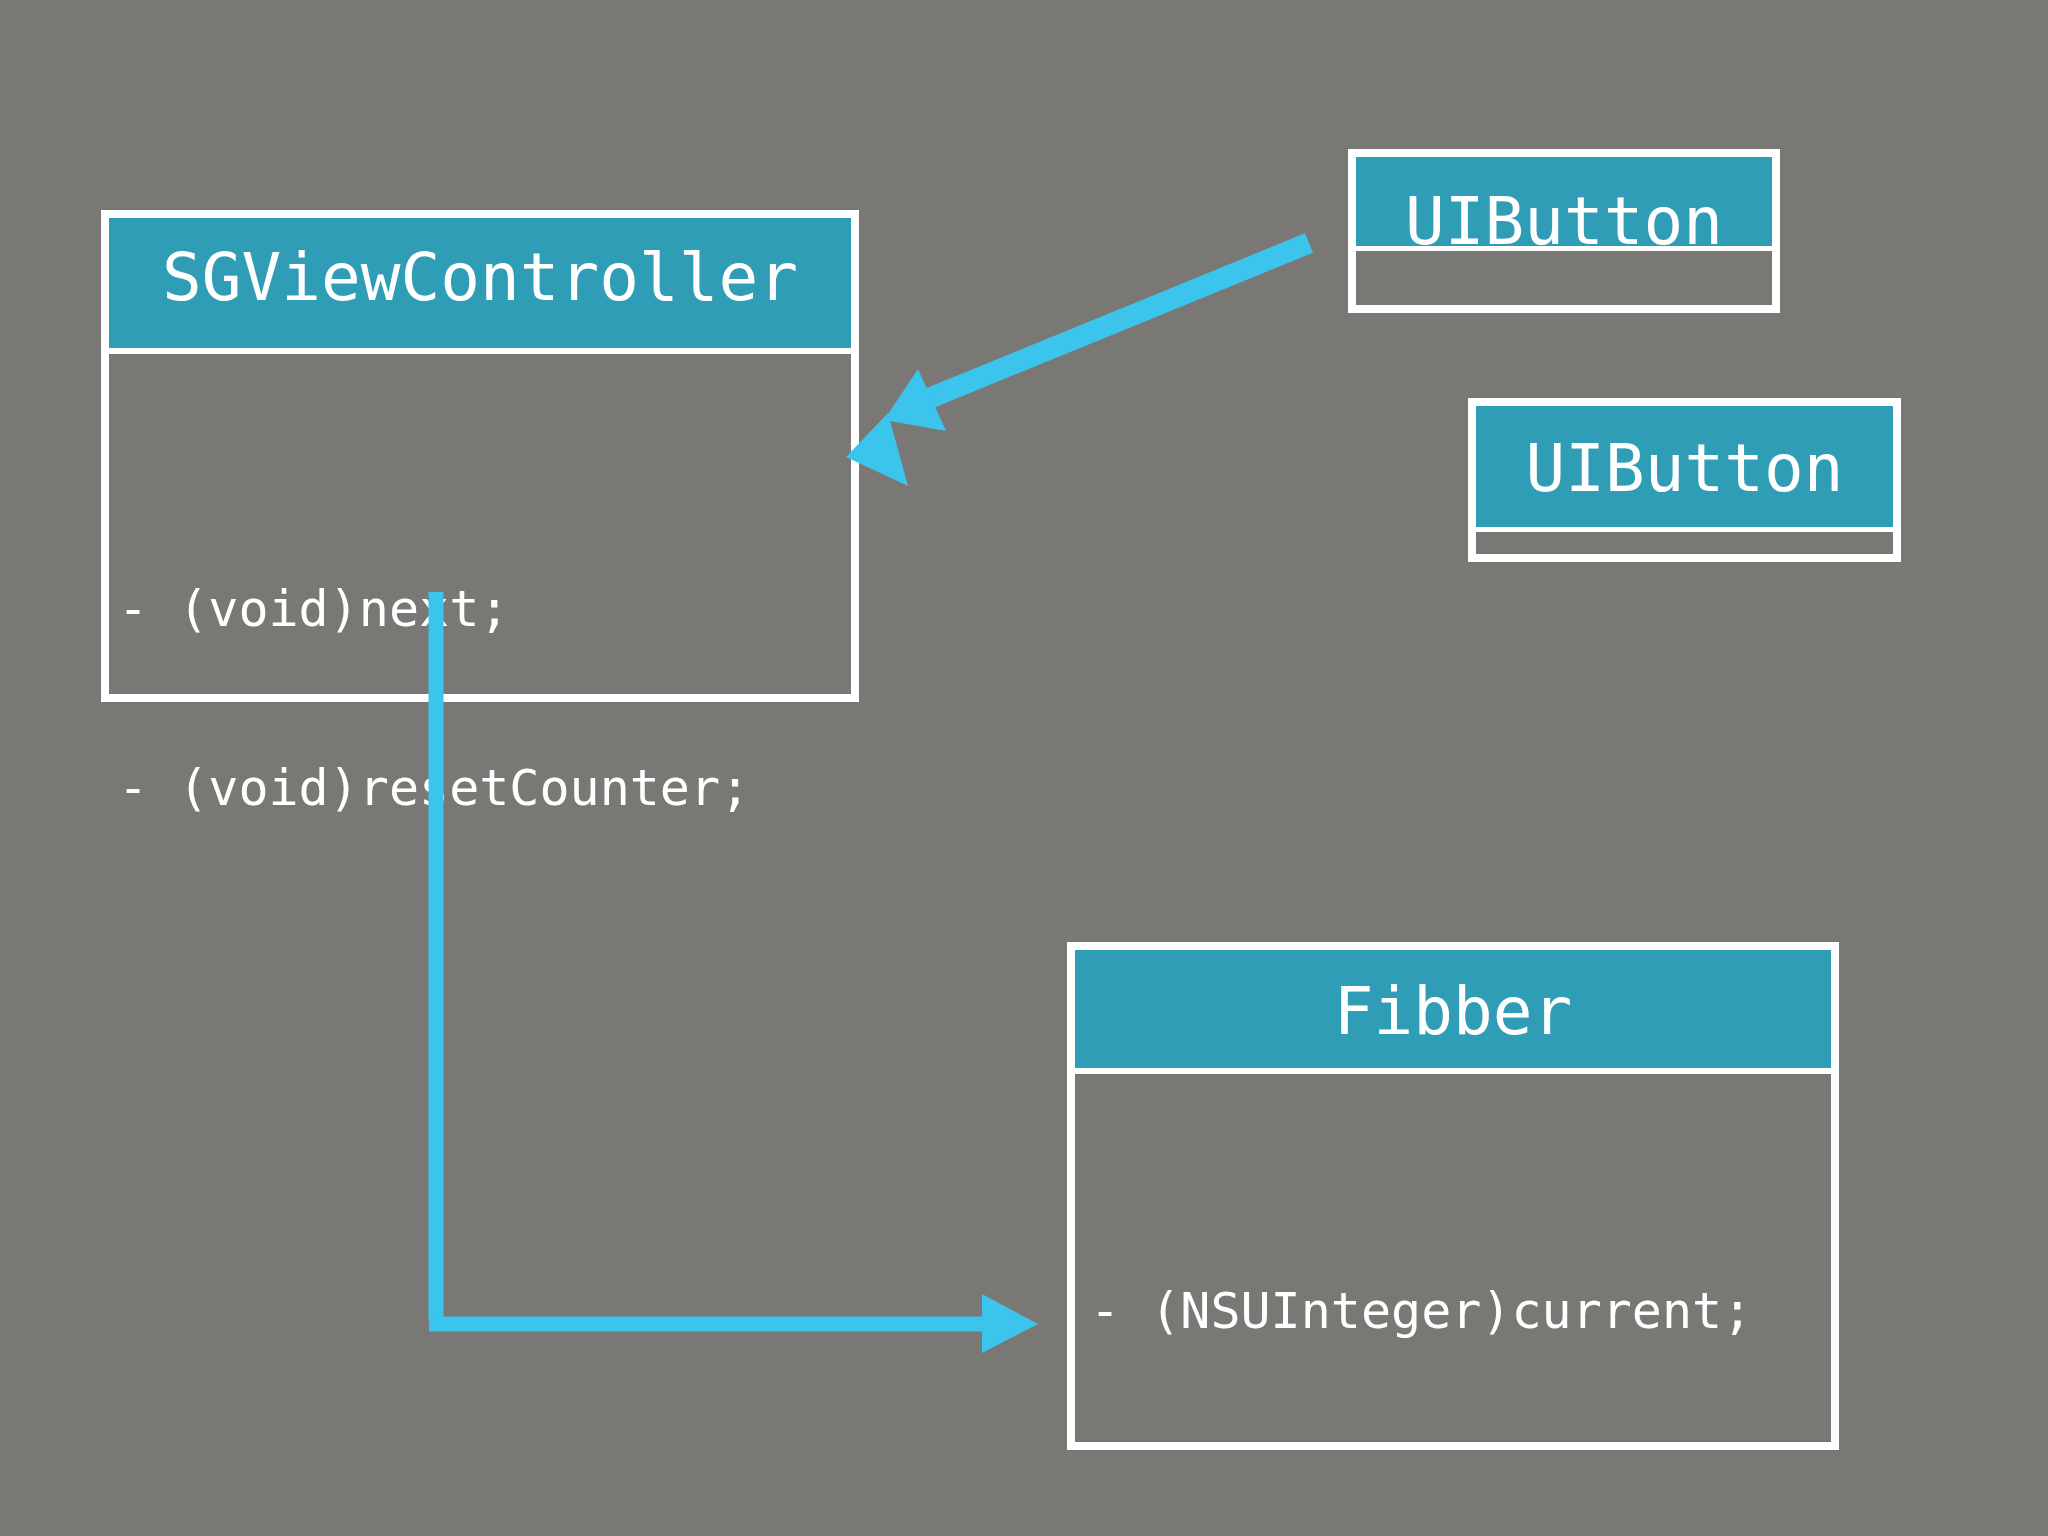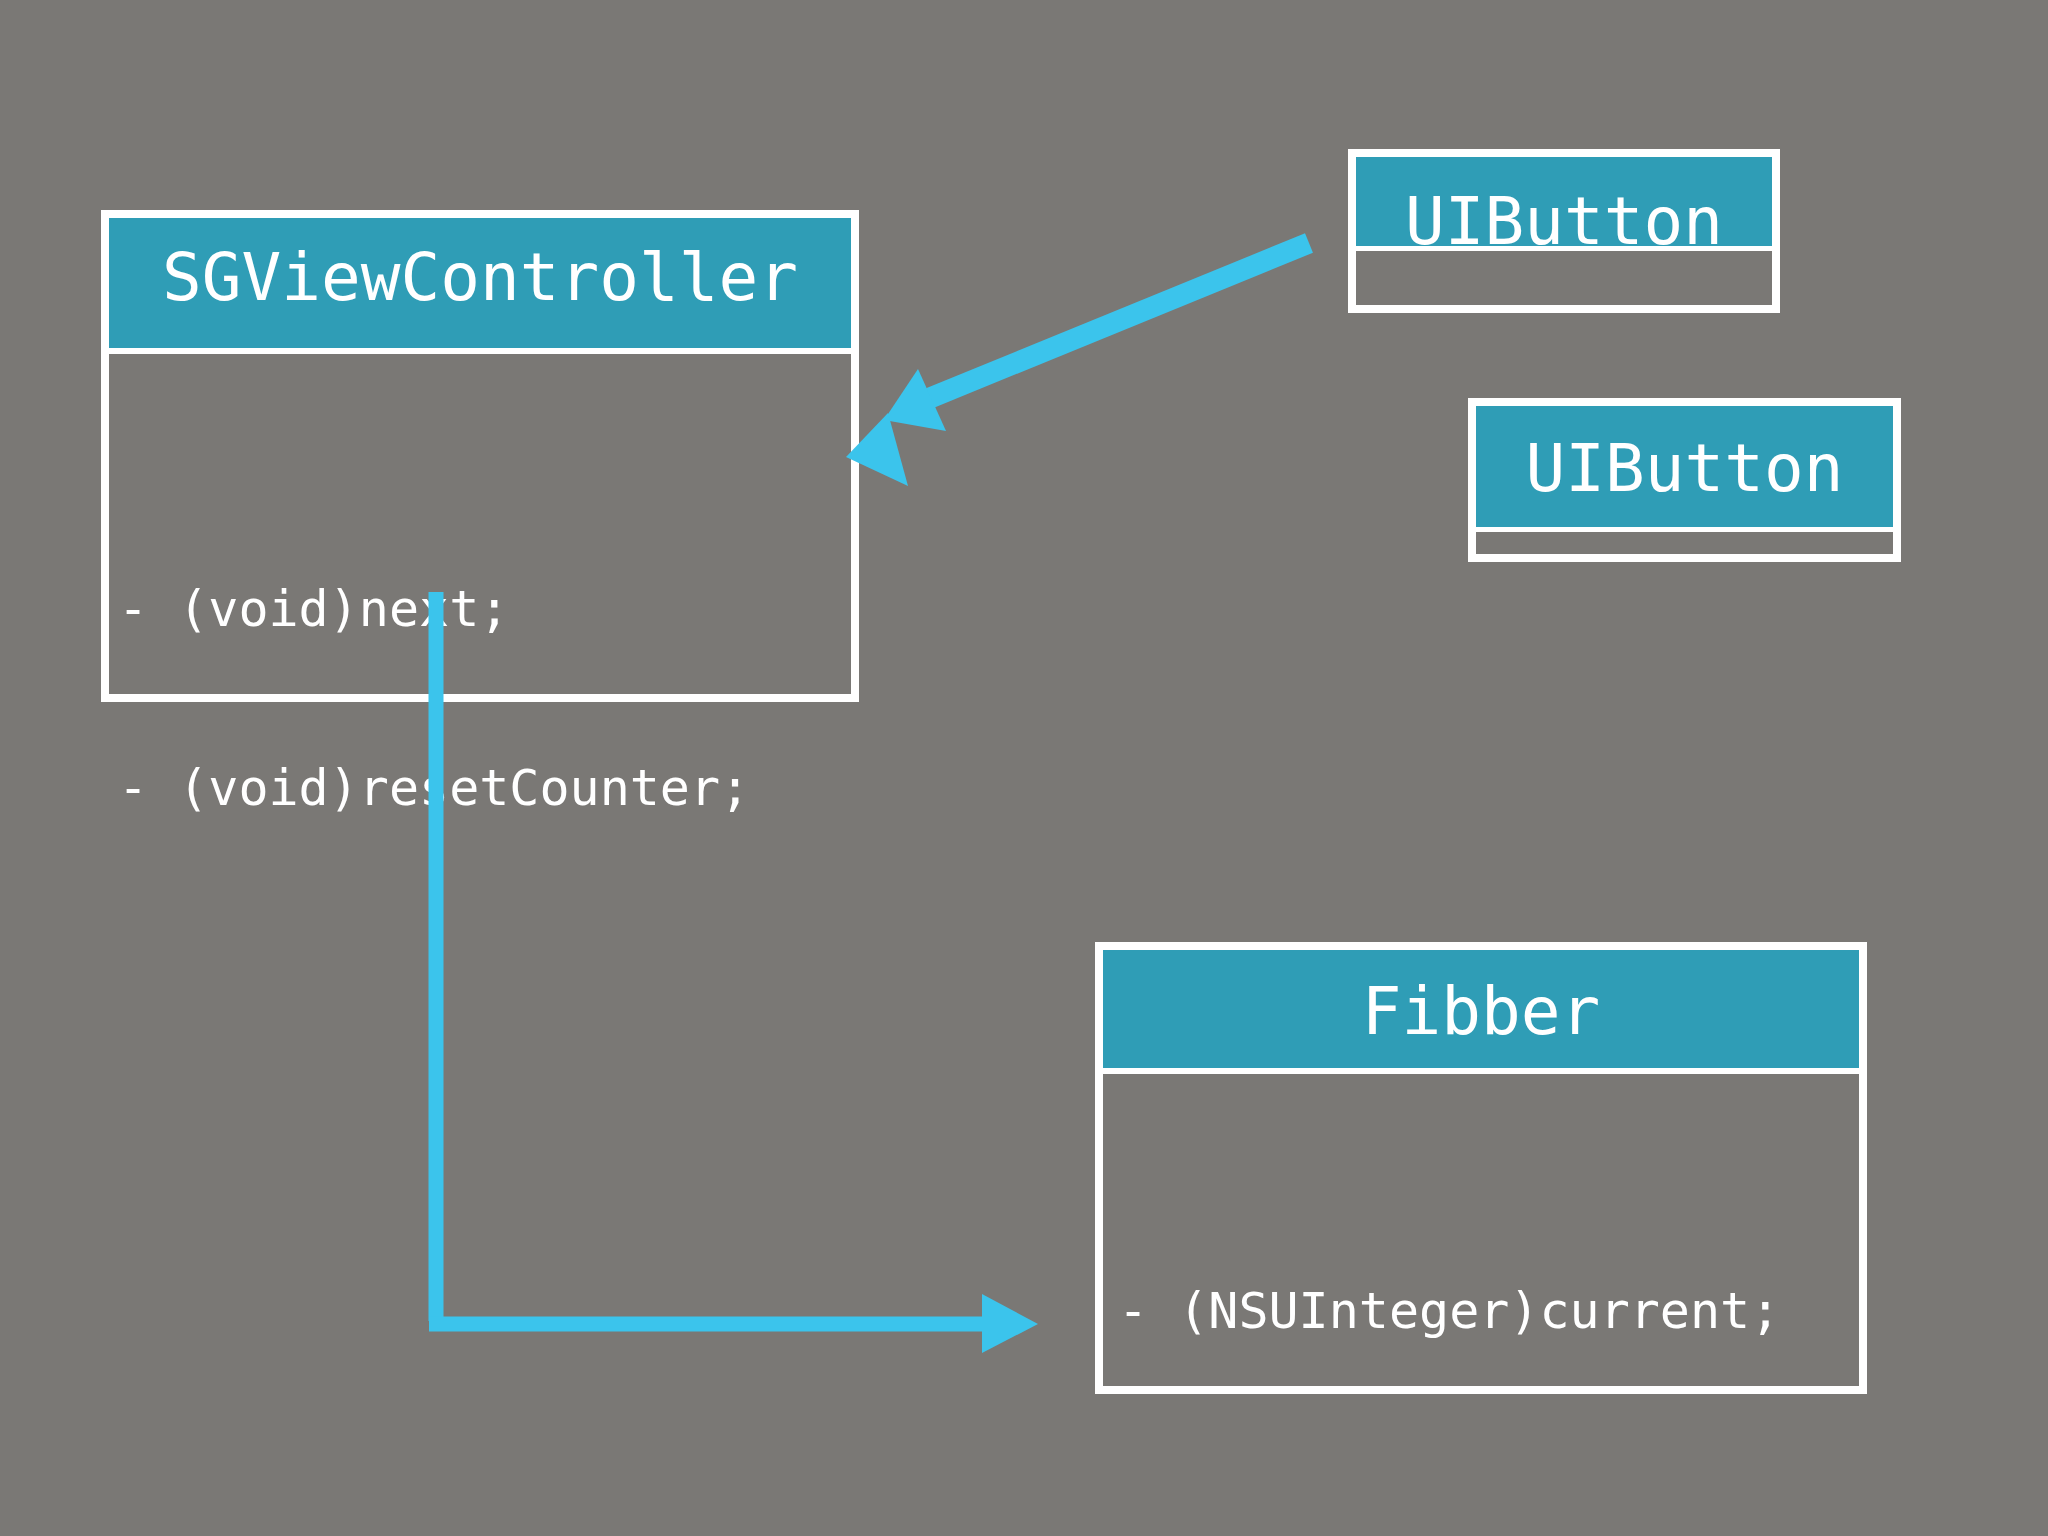--- a/index.html
+++ b/index.html
@@ -54,21 +54,21 @@
 
   
   #box-uibutton { left: 1348px; top: 149px; width: 432px; height: 164px; }
   #box-uibutton .class-header { height: 94px; line-height: 129px; border-bottom-width: 5px; }
 
   
   #box-uilabel { left: 1468px; top: 398px; width: 433px; height: 164px; }
   #box-uilabel .class-header { height: 126px; line-height: 126px; border-bottom-width: 5px; }
 
   
-  #box-fibber { left: 1067px; top: 942px; width: 772px; height: 452px; margin-left: 28px; }
+  #box-fibber { left: 1067px; top: 942px; width: 772px; height: 508px; }
   #box-fibber .class-header { height: 124px; line-height: 124px; }
   #box-fibber .class-methods { left: 15px; top: 216px; }
   #box-fibber .method-line { height: 58px; line-height: 58px; }
 
   #arrow-layer {
     position: absolute;
     left: 0; top: 0;
     width: 2048px; height: 1536px;
     pointer-events: none;
   }

